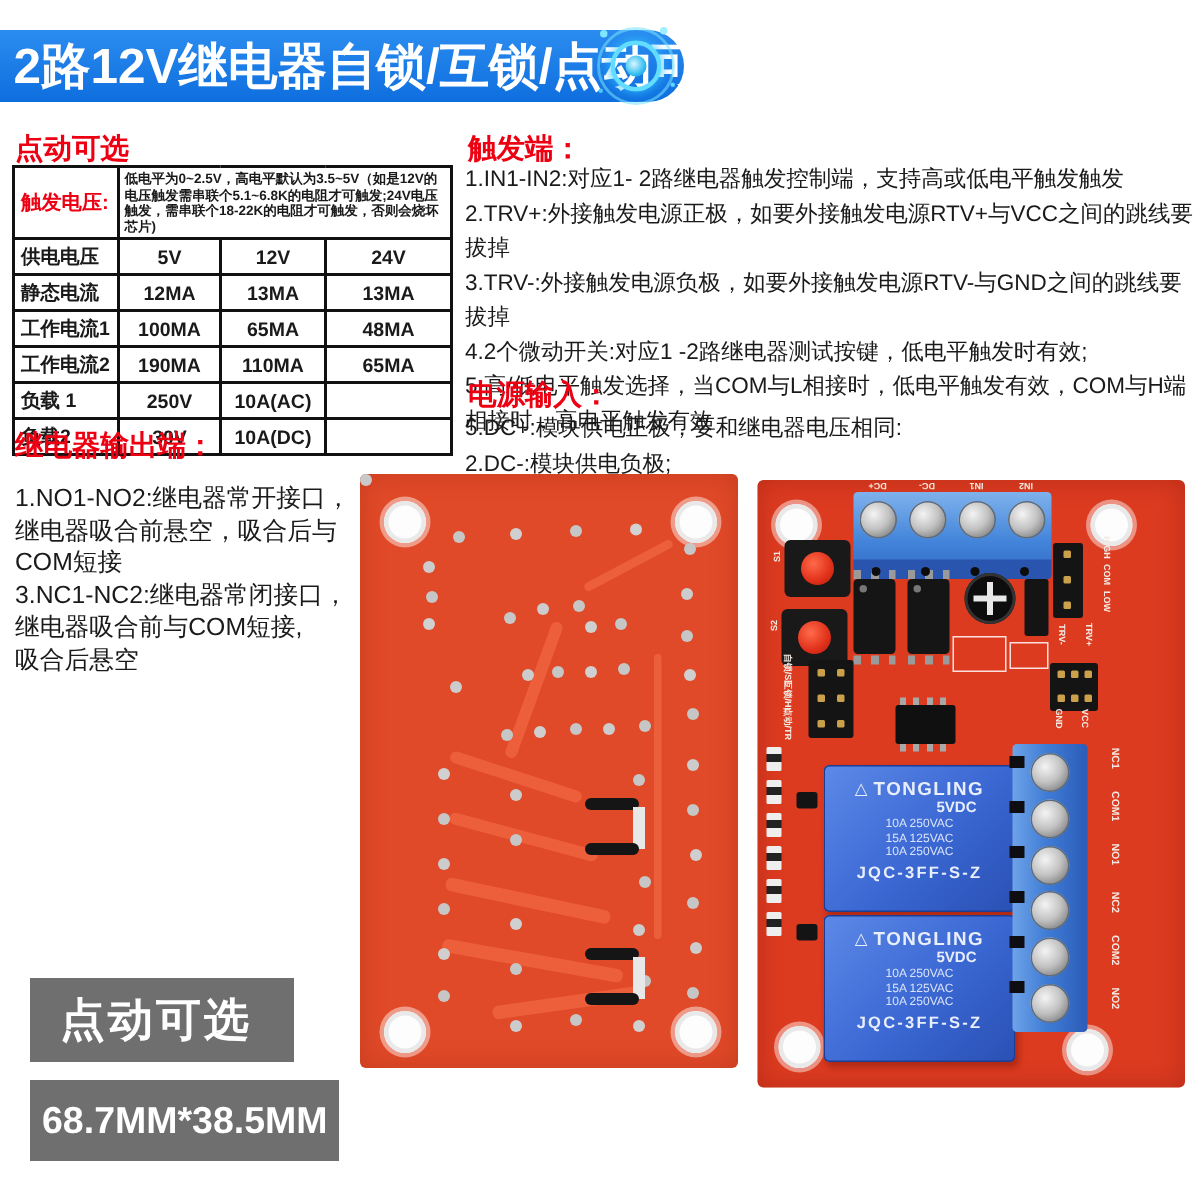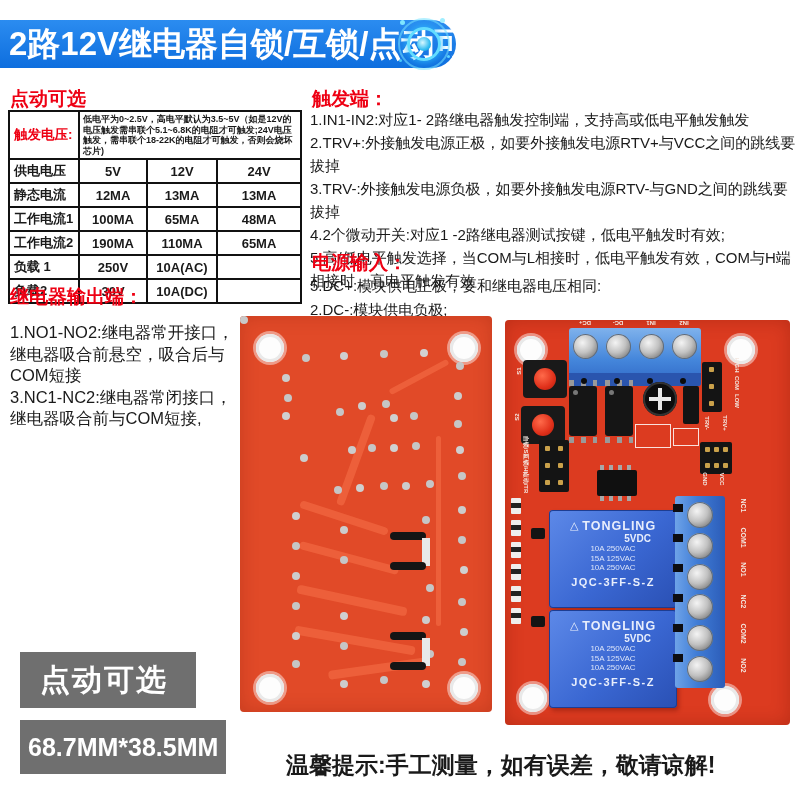--- a/index.html
+++ b/index.html
@@ -172,20 +172,21 @@
     </tbody>
   </table>
 
   <div class="red-h" style="left:10px;top:284px;">继电器输出端：</div>
   <div class="body-lines" style="left:10px;top:322px;">
     <div>1.NO1-NO2:继电器常开接口，</div>
     <div>继电器吸合前悬空，吸合后与</div>
     <div>COM短接</div>
     <div>3.NC1-NC2:继电器常闭接口，</div>
     <div>继电器吸合前与COM短接,</div>
+    <div>吸合后悬空</div>
   </div>
 
   <div class="red-h" style="left:312px;top:86px;">触发端：</div>
   <div class="para-lines" style="left:310px;top:108px;">
     <p>1.IN1-IN2:对应1- 2路继电器触发控制端，支持高或低电平触发触发</p>
     <p>2.TRV+:外接触发电源正极，如要外接触发电源RTV+与VCC之间的跳线要拔掉</p>
     <p>3.TRV-:外接触发电源负极，如要外接触发电源RTV-与GND之间的跳线要拔掉</p>
     <p>4.2个微动开关:对应1 -2路继电器测试按键，低电平触发时有效;</p>
     <p>5.高/低电平触发选择，当COM与L相接时，低电平触发有效，COM与H端相接时，高电平触发有效</p>
   </div>
@@ -331,15 +332,14 @@
     <span class="vlab" style="left:222px;top:182px;">NC1</span>
     <span class="vlab" style="left:222px;top:214px;">COM1</span>
     <span class="vlab" style="left:222px;top:246px;">NO1</span>
     <span class="vlab" style="left:222px;top:278px;">NC2</span>
     <span class="vlab" style="left:222px;top:310px;">COM2</span>
     <span class="vlab" style="left:222px;top:342px;">NO2</span>
   </div>
 
   <div class="gray-box size-label">点动可选</div>
   <div class="gray-box size-value">68.7MM*38.5MM</div>
-  <div class="notice">温馨提示:手工测量，如有误差，敬请谅解!</div>
 
 </div>
 
 </body></html>

